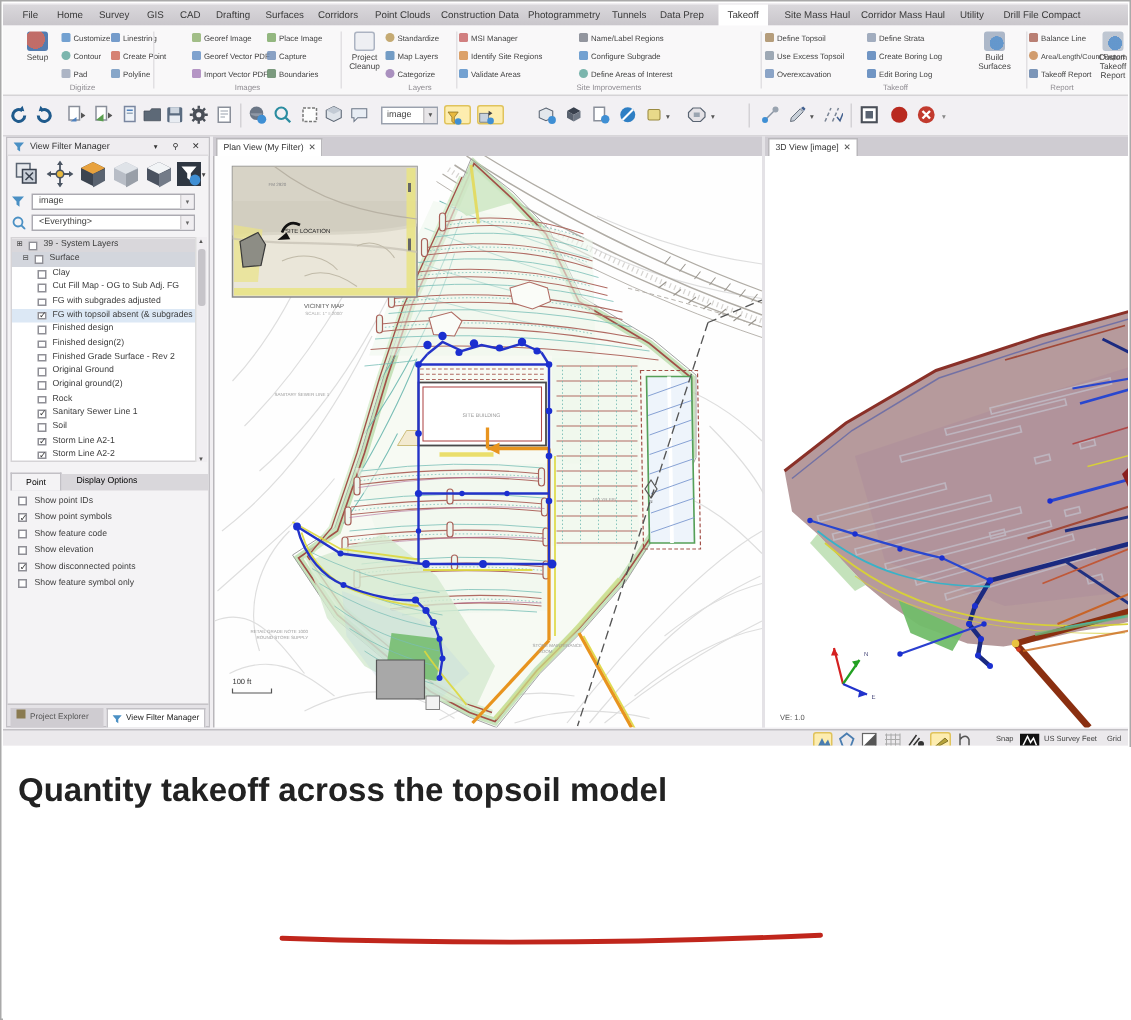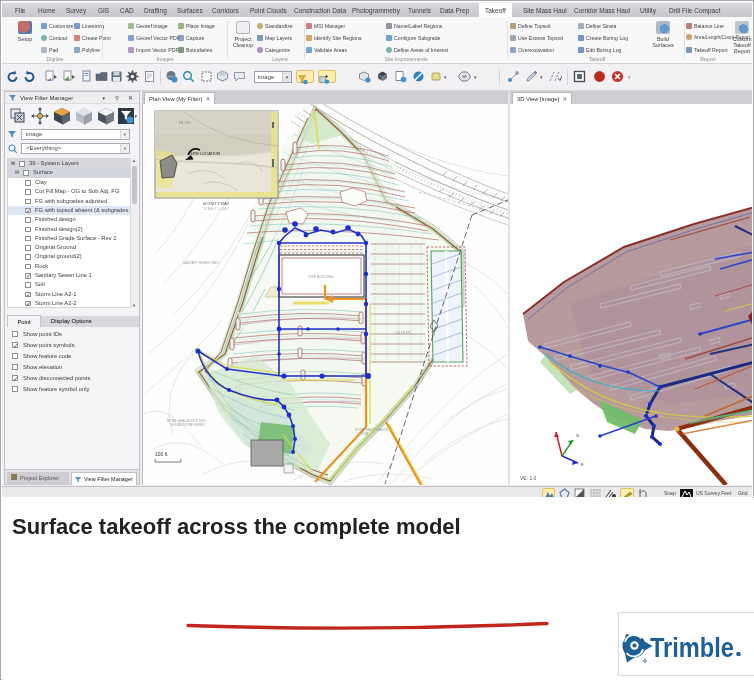--- a/index.html
+++ b/index.html
@@ -868,37 +868,18 @@
 <span style="position:absolute;left:662px;top:3px">Snap</span>
 <svg width="13" height="10" viewBox="0 0 13 10" style="position:absolute;left:678px;top:1.5px">
           <rect width="13" height="10" fill="#111"></rect>
           <path d="M2,8 L5,2 L7,6 L9,3 L11,8" stroke="#fff" stroke-width="1" fill="none"></path>
         </svg>
 <span style="position:absolute;left:694px;top:3px">US Survey Feet</span>
 <span style="position:absolute;left:736px;top:3px">Grid</span>
 </div>
 </div>
 <div id="content">
-<div id="h1">Surface takeoff across the complete model</div>
+<div id="h1">Quantity takeoff across the topsoil model</div>
 <svg id="redline" width="752" height="182" viewBox="0 0 752 182">
         <path d="M186,127.5 Q365,133.5 545,125.5" fill="none" stroke="#c0261c" stroke-width="3.3" stroke-linecap="round"></path>
       </svg>
-<div id="logo">
-<svg width="134" height="62" viewBox="5 0 134 62">
-<g fill="#1d5f97">
-<circle cx="20" cy="33" r="11.5"></circle>
-<path d="M12,21 L26,24.5 L10,30 Z"></path>
-<path d="M28,27 L38.5,33 L28,39 Z"></path>
-<path d="M10,36.5 L23.5,42.5 L13,49.5 Z"></path>
-</g>
-<g stroke="#fff" fill="none" stroke-width="1.8">
-<path d="M11,29 a9.5,9.5 0 0,1 16.5,-3.5"></path>
-<path d="M29,36 a9.5,9.5 0 0,1 -16.5,4"></path>
-</g>
-<circle cx="20.5" cy="32.5" r="4.2" fill="#fff"></circle>
-<circle cx="20.5" cy="32.5" r="2.1" fill="#1d5f97"></circle>
-<circle cx="31" cy="48" r="1.4" fill="none" stroke="#1d5f97" stroke-width="0.8"></circle>
-<text x="36" y="43.5" font-size="28" font-weight="bold" fill="#1d5f97" textLength="84" lengthAdjust="spacingAndGlyphs">Trimble</text>
-<circle cx="124.5" cy="41" r="2.3" fill="#1d5f97"></circle>
-</svg>
-</div>
 </div>
 </div>
 
 </body></html>

